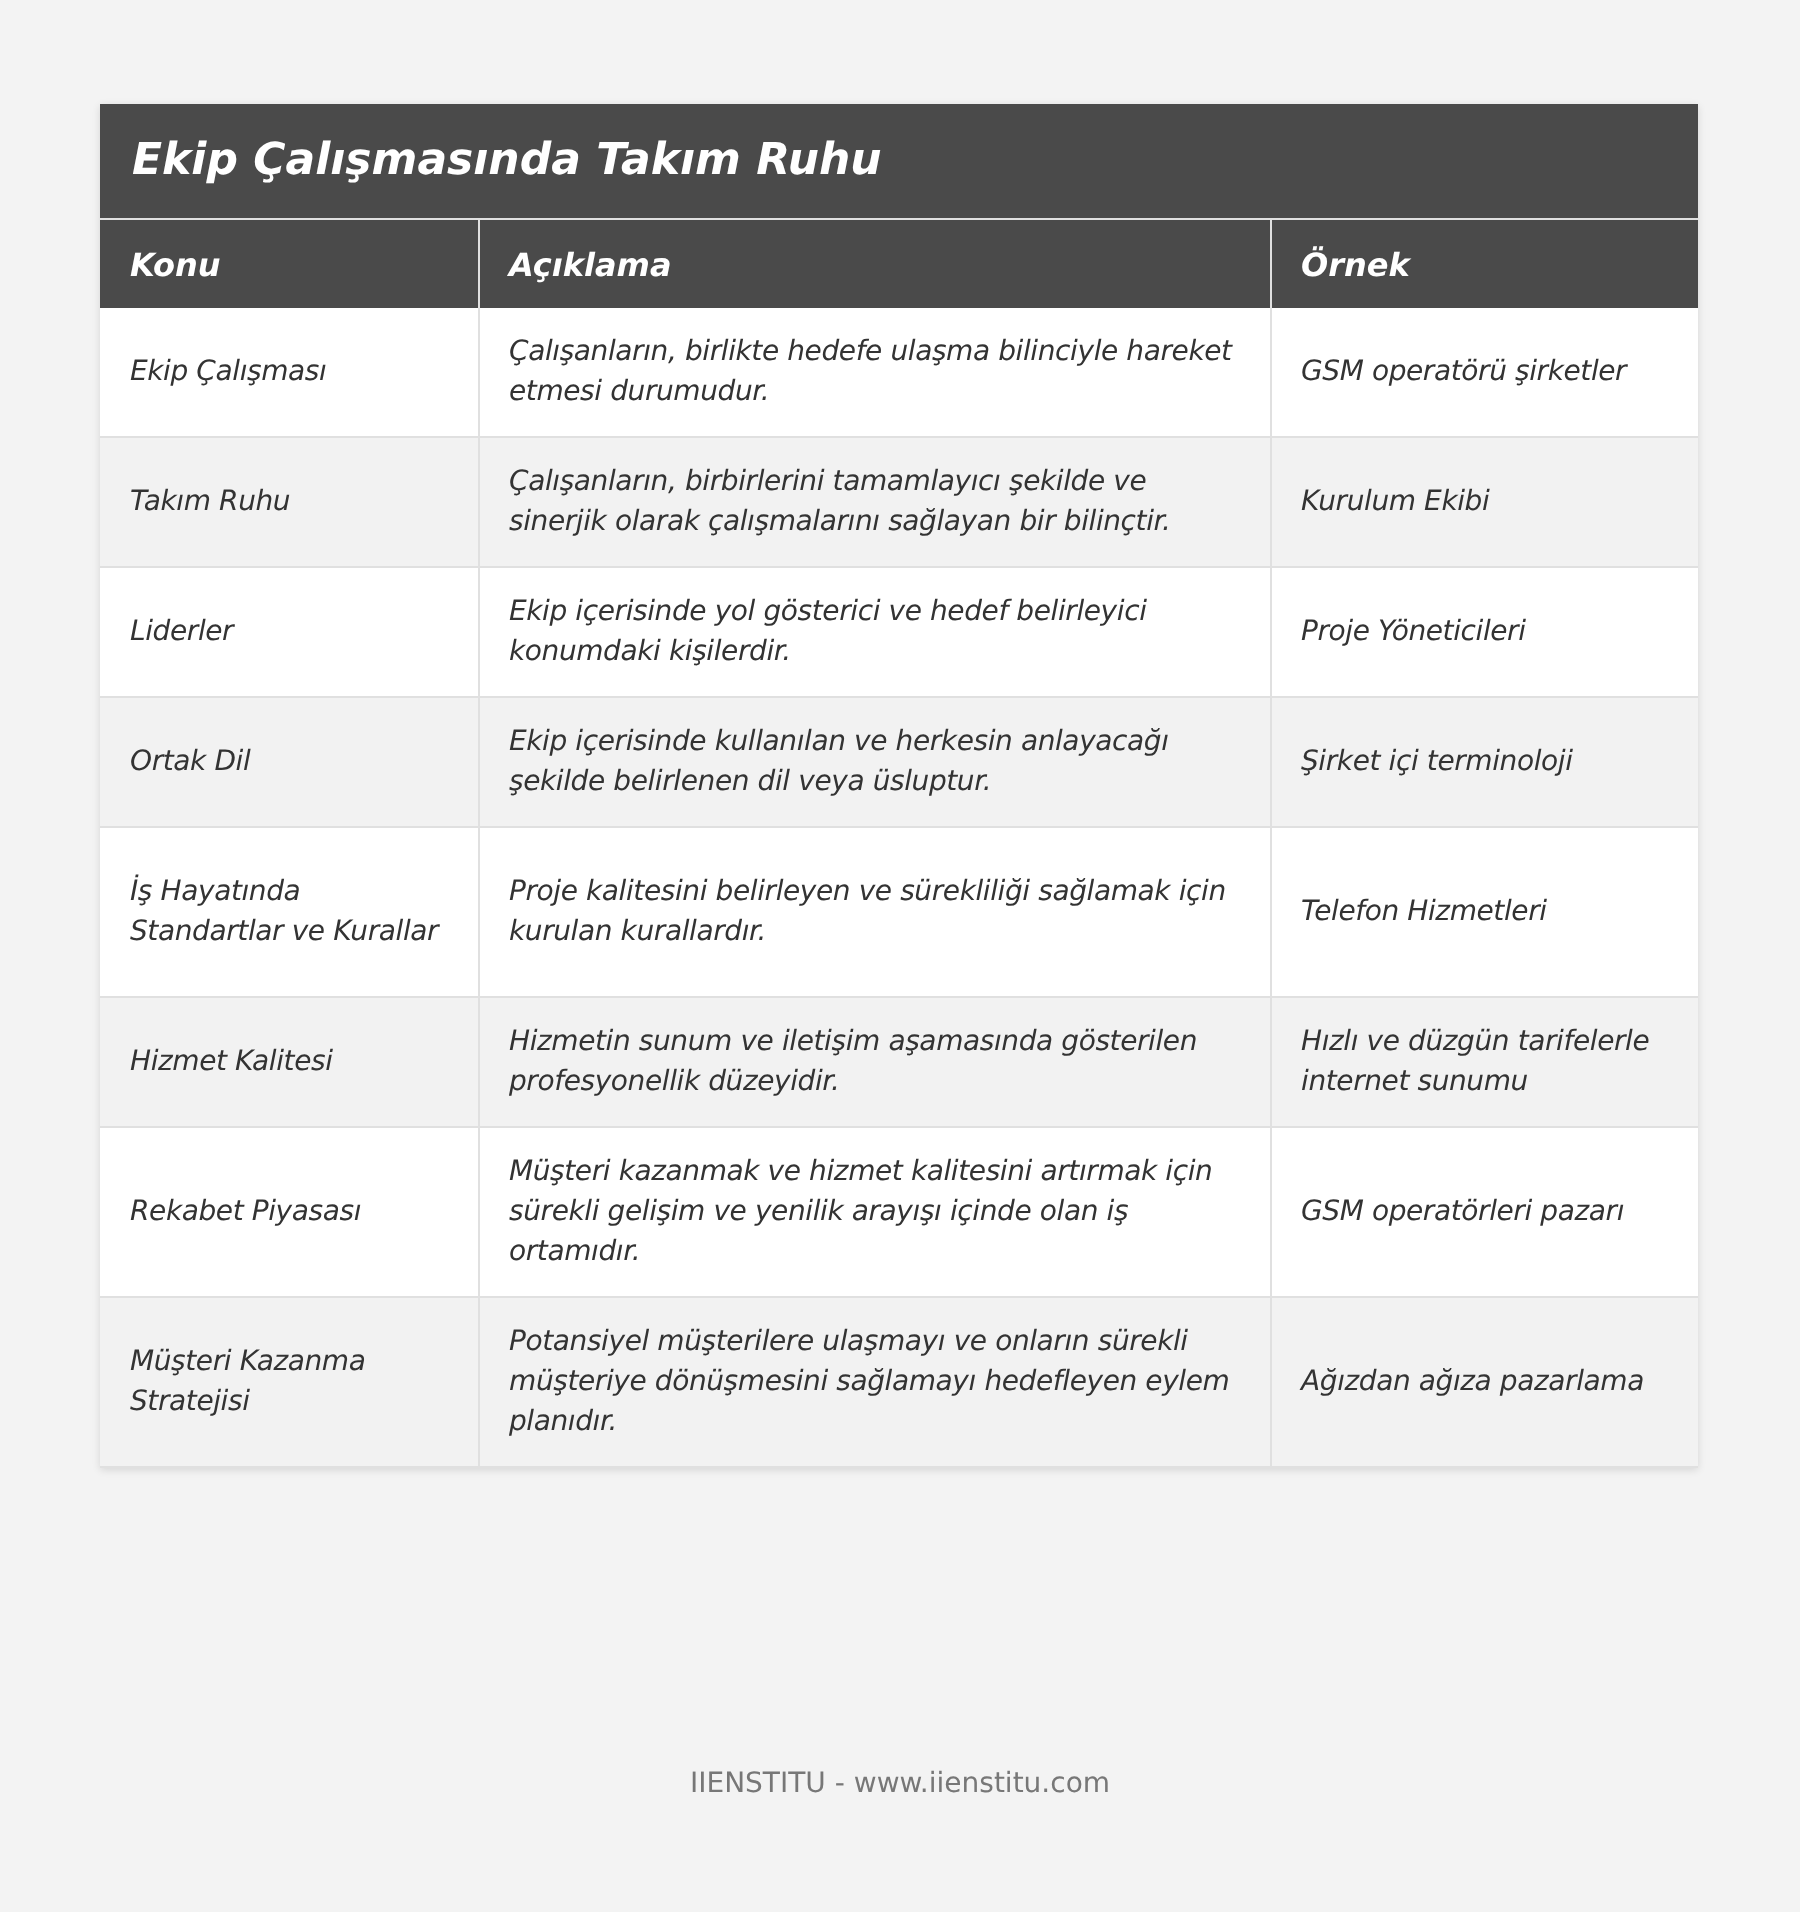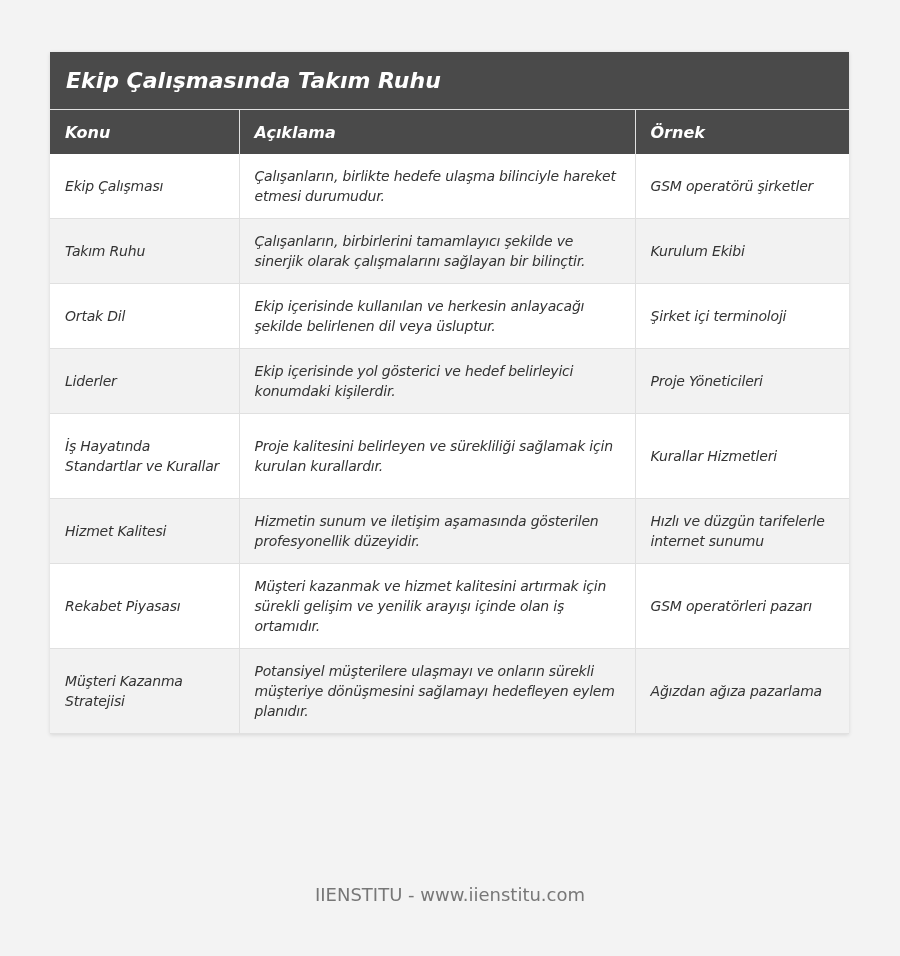--- a/index.html
+++ b/index.html
@@ -59,21 +59,21 @@
       letter-spacing: -0.2px;
     }
     tbody td:last-child { border-right: none; }
     tbody tr:nth-child(even) td { background: #f2f2f2; }
     tbody tr.h65 td { height: 40px; }
     tbody tr.h85 td { height: 60px; }
     .footer {
       position: absolute;
       left: 0; right: 0; top: 884px;
       text-align: center;
-      font-size: 18px;
+      font-size: 14px;
       color: #777777;
     }
   </style>
 </head>
 <body>
 
 <div class="card">
   <div class="title-bar">Ekip Çalışmasında Takım Ruhu</div>
   <table>
     <colgroup>
@@ -93,33 +93,33 @@
         <td>Ekip Çalışması</td>
         <td>Çalışanların, birlikte hedefe ulaşma bilinciyle hareket etmesi durumudur.</td>
         <td>GSM operatörü şirketler</td>
       </tr>
       <tr class="h65">
         <td>Takım Ruhu</td>
         <td>Çalışanların, birbirlerini tamamlayıcı şekilde ve sinerjik olarak çalışmalarını sağlayan bir bilinçtir.</td>
         <td>Kurulum Ekibi</td>
       </tr>
       <tr class="h65">
+        <td>Liderler</td>
+        <td>Ekip içerisinde yol gösterici ve hedef belirleyici konumdaki kişilerdir.</td>
+        <td>Proje Yöneticileri</td>
+      </tr>
+      <tr class="h65">
         <td>Ortak Dil</td>
         <td>Ekip içerisinde kullanılan ve herkesin anlayacağı şekilde belirlenen dil veya üsluptur.</td>
         <td>Şirket içi terminoloji</td>
       </tr>
-      <tr class="h65">
-        <td>Liderler</td>
-        <td>Ekip içerisinde yol gösterici ve hedef belirleyici konumdaki kişilerdir.</td>
-        <td>Proje Yöneticileri</td>
-      </tr>
       <tr class="h85">
         <td>İş Hayatında Standartlar ve Kurallar</td>
         <td>Proje kalitesini belirleyen ve sürekliliği sağlamak için kurulan kurallardır.</td>
-        <td>Kurallar Hizmetleri</td>
+        <td>Telefon Hizmetleri</td>
       </tr>
       <tr class="h65">
         <td>Hizmet Kalitesi</td>
         <td>Hizmetin sunum ve iletişim aşamasında gösterilen profesyonellik düzeyidir.</td>
         <td>Hızlı ve düzgün tarifelerle internet sunumu</td>
       </tr>
       <tr class="h85">
         <td>Rekabet Piyasası</td>
         <td>Müşteri kazanmak ve hizmet kalitesini artırmak için sürekli gelişim ve yenilik arayışı içinde olan iş ortamıdır.</td>
         <td>GSM operatörleri pazarı</td>

